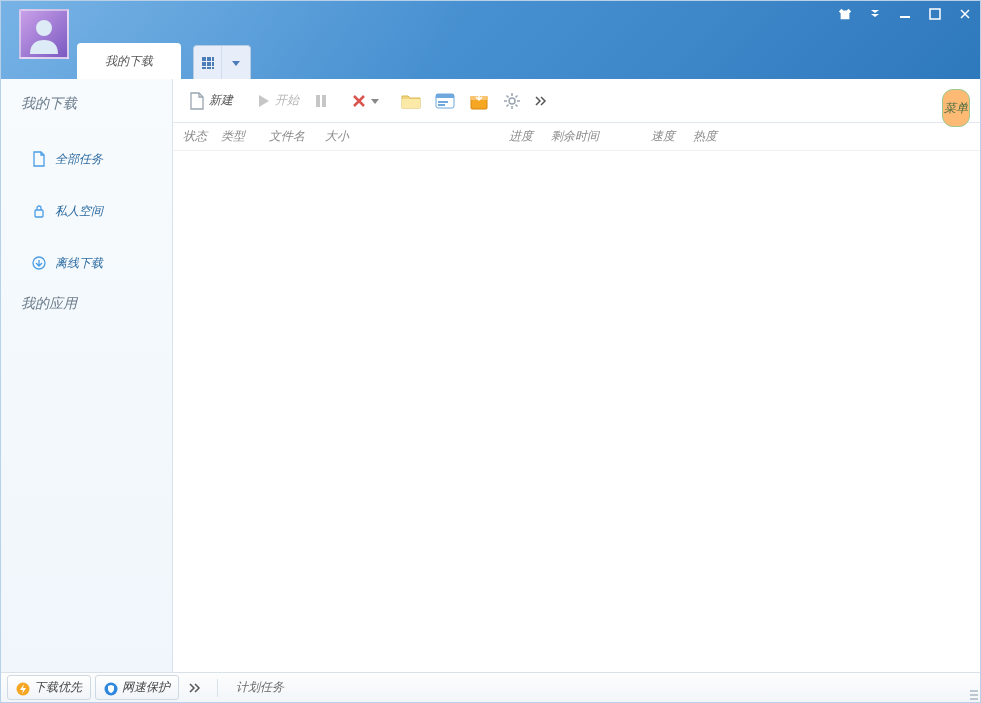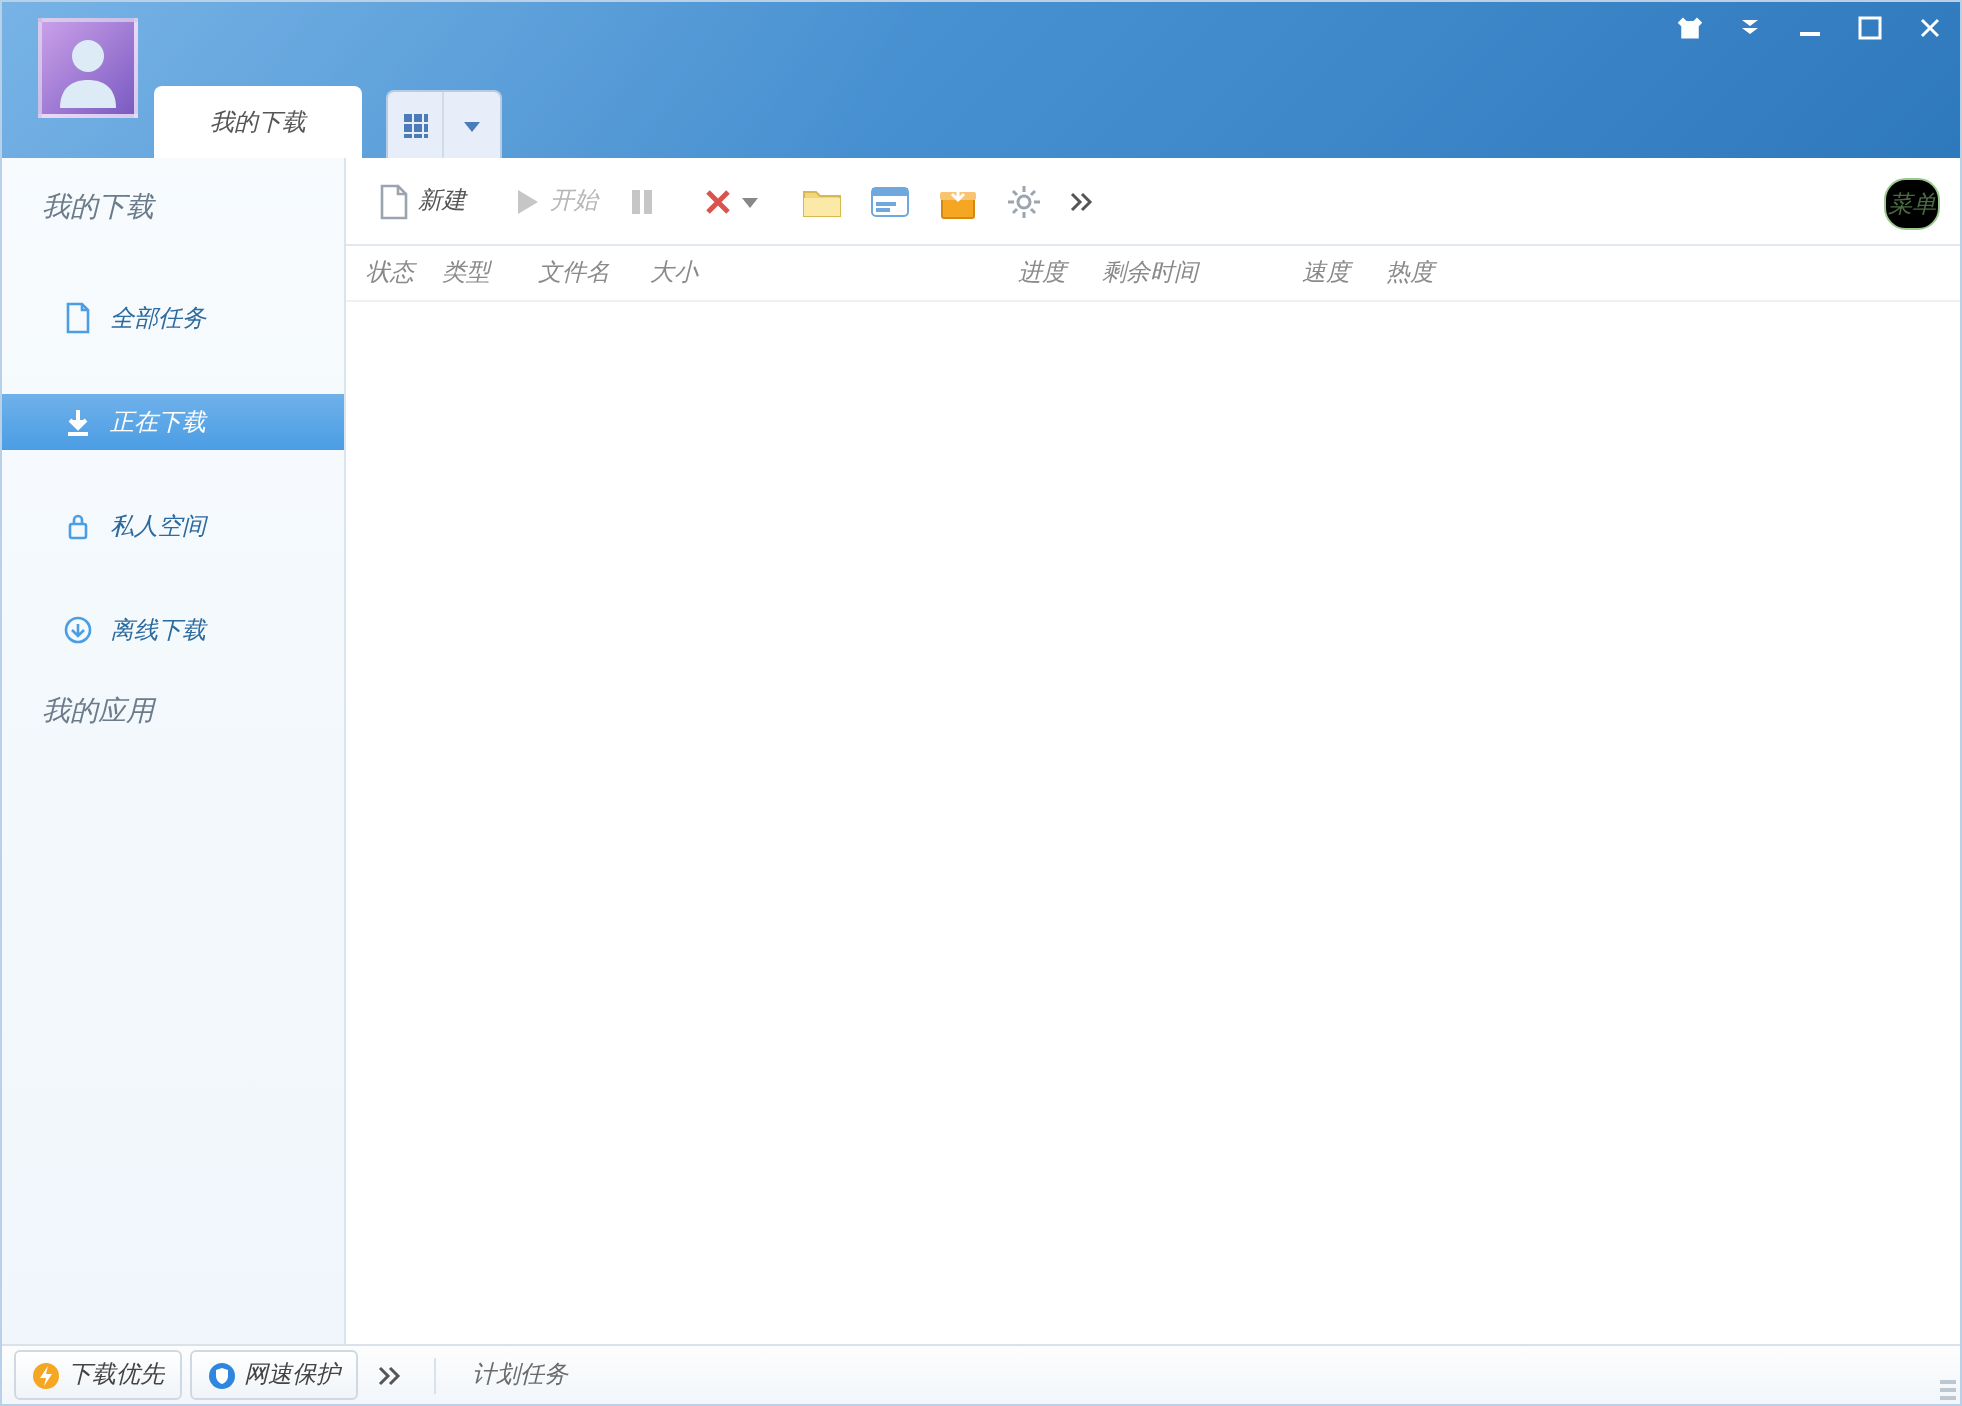--- a/index.html
+++ b/index.html
@@ -194,23 +194,23 @@
       cursor: default;
     }
     .tool-sep {
       width: 6px;
     }
     .menu-pill {
       position: absolute;
       right: 10px;
       top: 10px;
       width: 28px;
-      height: 26px;
+      height: 38px;
       border-radius: 11px;
-      background: #000000;
+      background: #fdba74;
       border: 1px solid #9bc88f;
       display: flex;
       align-items: center;
       justify-content: center;
       font-size: 10px;
       color: #4a6b42;
       cursor: pointer;
     }
     .column-headers {
       height: 28px;
@@ -228,21 +228,21 @@
       height: 30px;
       border-top: 1px solid #d9e2eb;
       background: linear-gradient(to bottom, #fdfdfd, #f2f6fa);
       display: flex;
       align-items: center;
       padding: 0 6px;
       gap: 4px;
     }
     .status-btn {
       display: flex;
-      align-items: center;
+      align-items: flex-end;
       gap: 4px;
       padding: 3px 8px;
       border: 1px solid #cfd9e3;
       border-radius: 3px;
       background: linear-gradient(to bottom, #ffffff, #f0f4f8);
       color: #444;
       cursor: pointer;
     }
     .status-sep {
       width: 1px;
@@ -349,29 +349,20 @@
       <div class="side-item">
         <span class="icon">
           <svg width="14" height="16" viewBox="0 0 14 16">
               <path fill="none" stroke="#4b9de4" stroke-width="1.3" d="M2 1h7l3 3v11H2z"></path>
               <path fill="none" stroke="#4b9de4" stroke-width="1.3" d="M9 1v3h3"></path>
             </svg>
         </span>
         <span>全部任务</span>
       </div>
 
-      <div class="side-item active">
-        <span class="icon">
-          <svg width="14" height="14" viewBox="0 0 14 14">
-              <path fill="#fff" d="M7 1v7M3 6l4 4 4-4" stroke="#fff" stroke-width="2"></path>
-              <rect x="2" y="12" width="10" height="2" fill="#fff"></rect>
-            </svg>
-        </span>
-        <span>正在下载</span>
-      </div>
 
 
       <div class="side-item">
         <span class="icon">
           <svg width="14" height="14" viewBox="0 0 14 14">
               <rect x="3" y="6" width="8" height="7" rx="1" fill="none" stroke="#4b9de4" stroke-width="1.3"></rect>
               <path d="M5 6V4a2 2 0 014 0v2" fill="none" stroke="#4b9de4" stroke-width="1.3"></path>
             </svg>
         </span>
         <span>私人空间</span>

